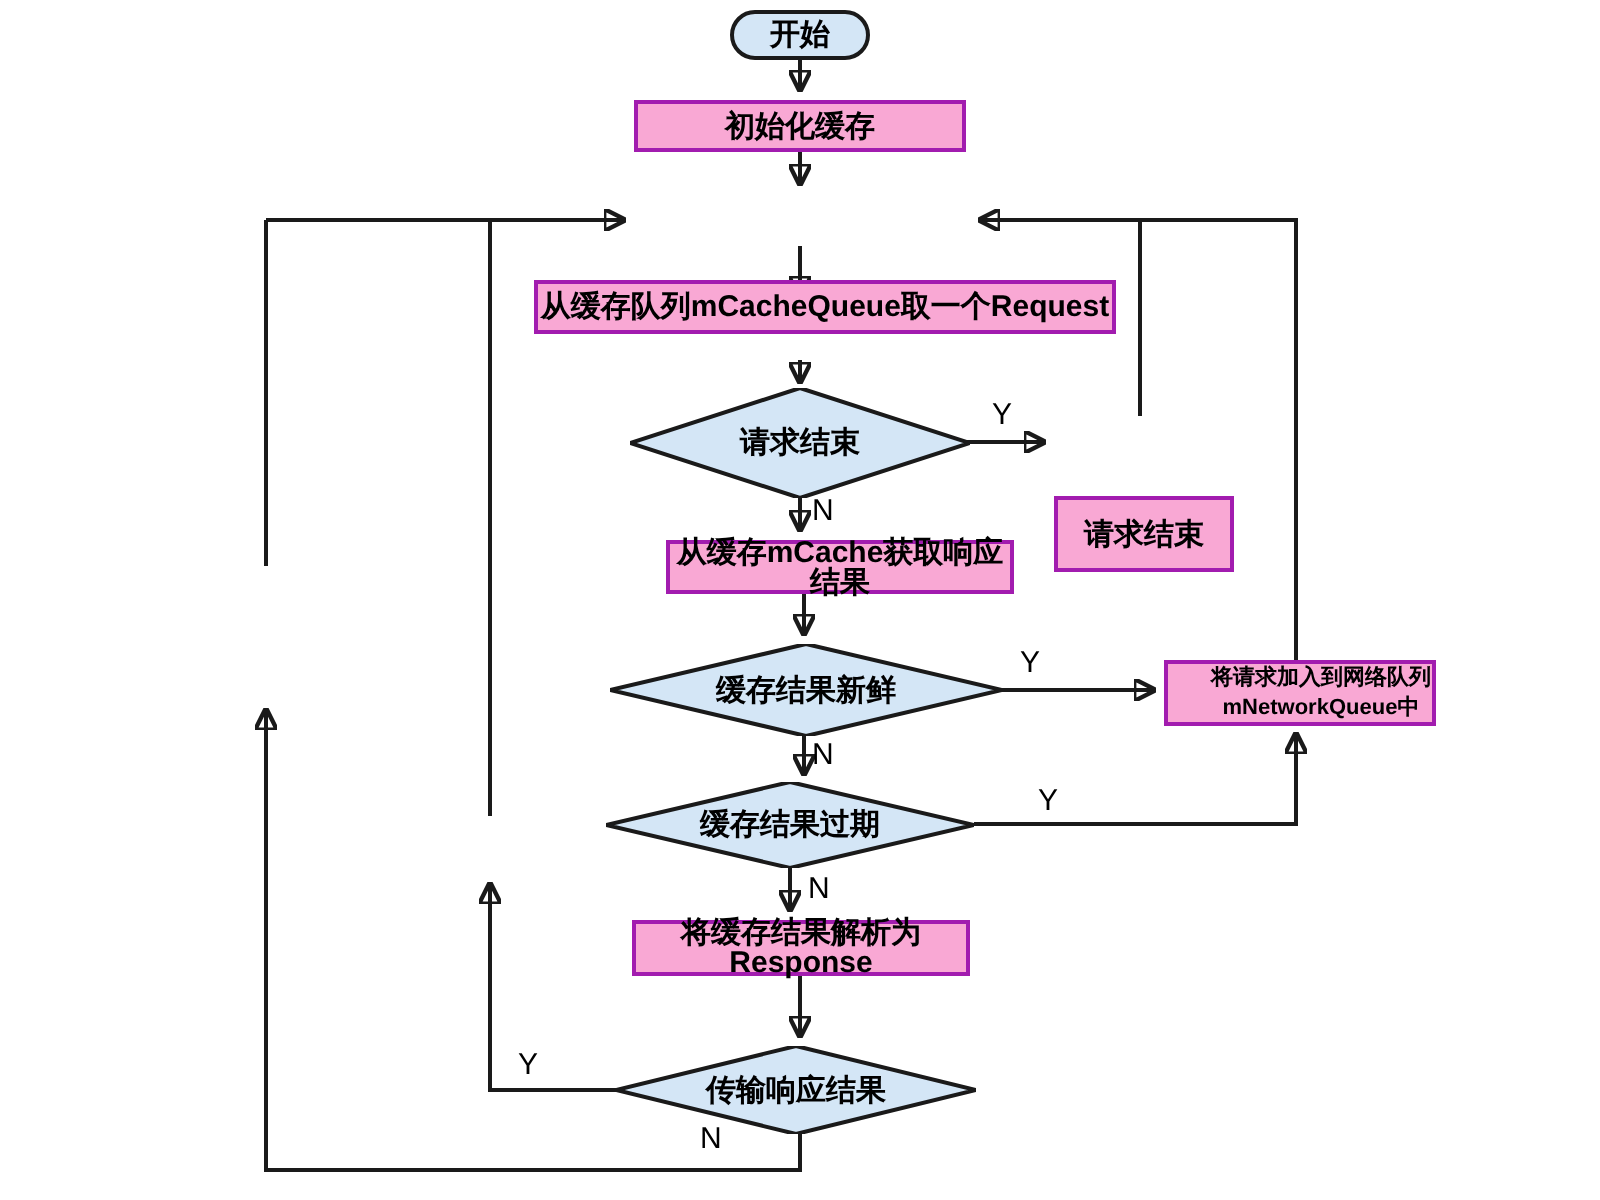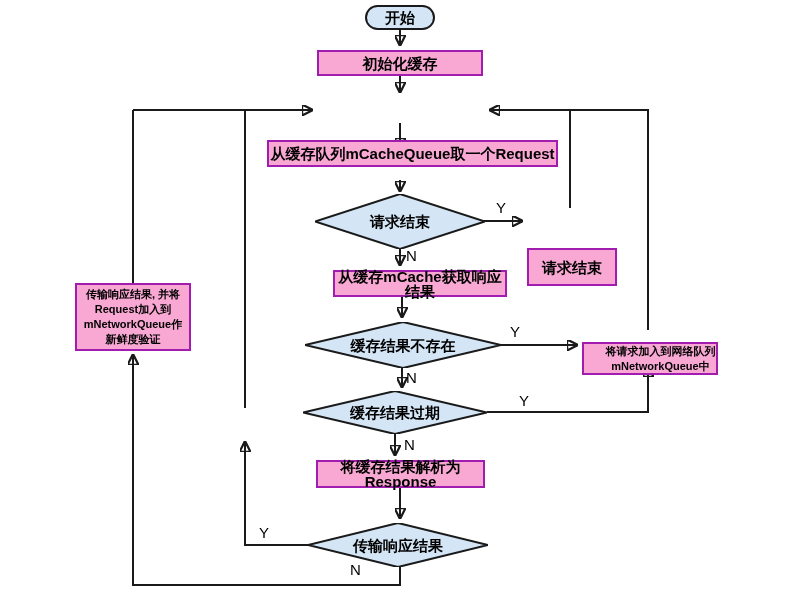--- a/index.html
+++ b/index.html
@@ -111,47 +111,43 @@
   </div>
 
   <div class="node rect" style="left:527px; top:208px; width:90px; height:38px;margin-top:40px;">请求结束</div>
 
   <div class="node rect" style="left:313px; top:270px; width:174px; height:27px;margin-left:20px;">从缓存mCache获取响应结果</div>
 
   <div class="node diamond" style="left:305px; top:322px; width:196px; height:46px;">
     <svg viewBox="0 0 100 50" preserveAspectRatio="none">
       <polygon points="0,25 50,0 100,25 50,50"></polygon>
     </svg>
-    <span>缓存结果不存在</span>
+    <span>缓存结果新鲜</span>
   </div>
 
-  <div class="node rect small" style="left:582px; top:342px; width:136px; height:33px;padding-left:21px;">将请求加入到网络队列
+  <div class="node rect small" style="left:582px; top:330px; width:136px; height:33px;padding-left:21px;">将请求加入到网络队列
 mNetworkQueue中</div>
 
   <div class="node rect" style="left:316px; top:460px; width:169px; height:28px;">将缓存结果解析为Response</div>
 
   <div class="node diamond" style="left:303px; top:391px; width:184px; height:43px;">
     <svg viewBox="0 0 100 50" preserveAspectRatio="none">
       <polygon points="0,25 50,0 100,25 50,50"></polygon>
     </svg>
     <span>缓存结果过期</span>
   </div>
 
   <div class="node diamond" style="left:308px; top:523px; width:180px; height:44px;">
     <svg viewBox="0 0 100 50" preserveAspectRatio="none">
       <polygon points="0,25 50,0 100,25 50,50"></polygon>
     </svg>
     <span>传输响应结果</span>
   </div>
 
 
-  <div class="node rect small" style="left:75px; top:283px; width:116px; height:68px;">传输响应结果, 并将
-Request加入到
-mNetworkQueue作
-新鲜度验证</div>
 
   <div class="edge-label" style="left:496px; top:199px;">Y</div>
   <div class="edge-label" style="left:406px; top:247px;">N</div>
 
   <div class="edge-label" style="left:510px; top:323px;">Y</div>
   <div class="edge-label" style="left:406px; top:369px;">N</div>
 
   <div class="edge-label" style="left:519px; top:392px;">Y</div>
   <div class="edge-label" style="left:404px; top:436px;">N</div>
 

